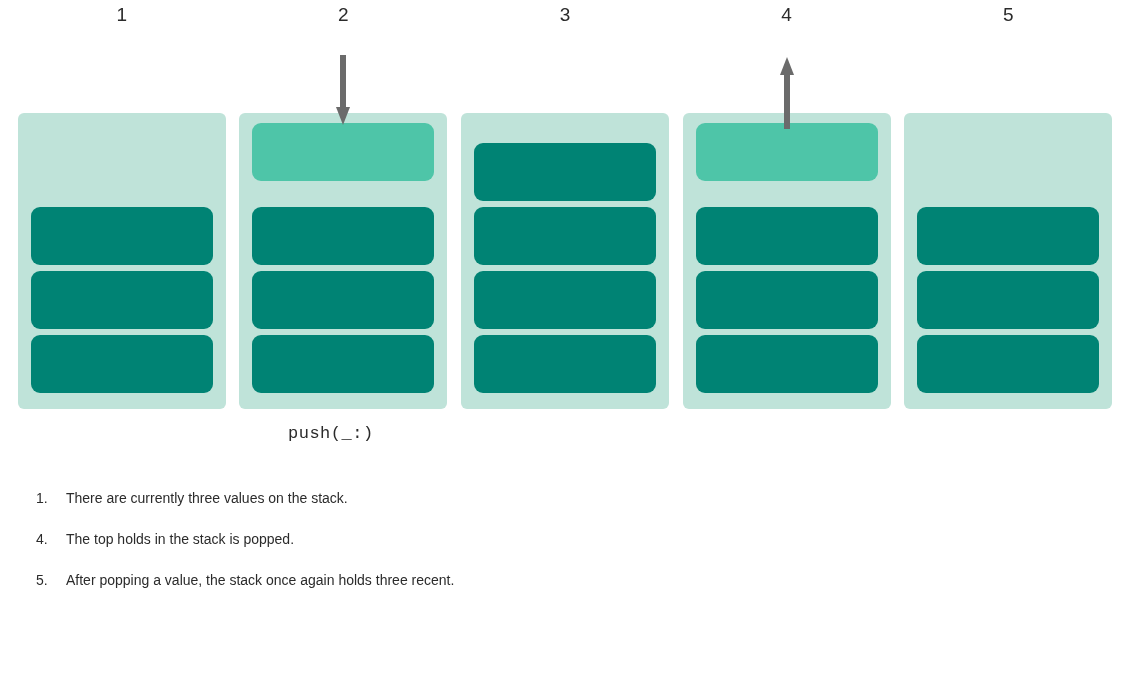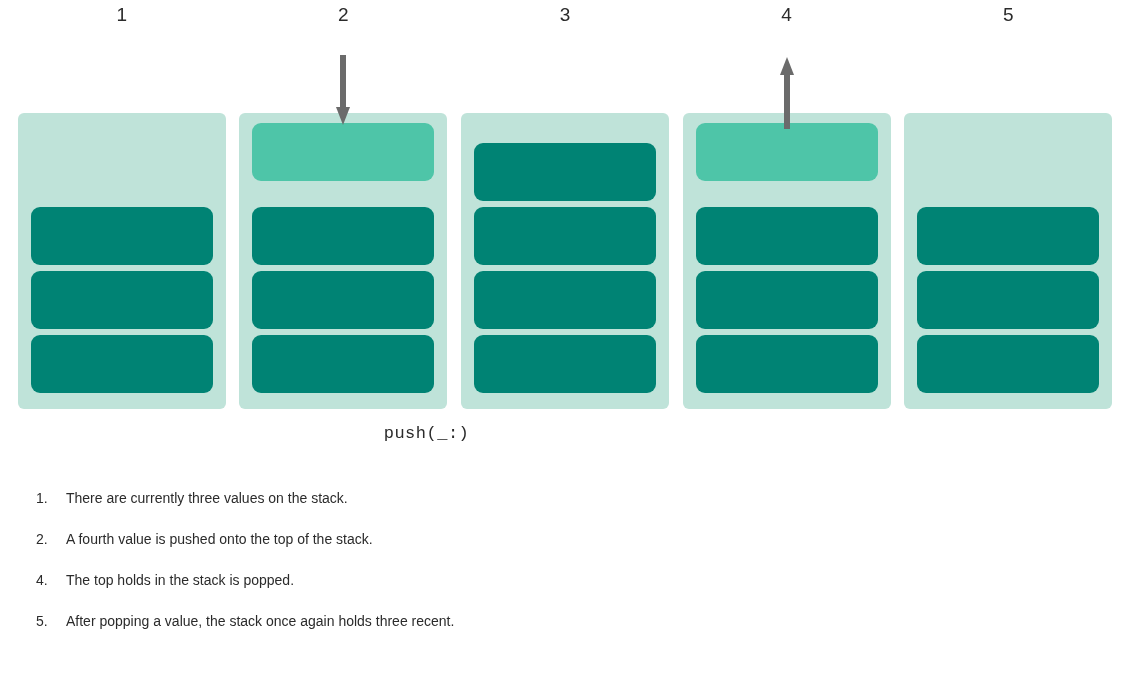--- a/index.html
+++ b/index.html
@@ -111,21 +111,21 @@
   .captions-row {
     position: absolute;
     top: 420px;
     left: 11px;
     width: 1108px;
     height: 32px;
     display: flex;
   }
   .caption-cell {
     flex: 1 1 0;
-    text-align: center;
+    text-align: left;
     font-family: "Liberation Mono", monospace;
     font-size: 17px;
     line-height: 28px;
     color: #2b2b2b;
     letter-spacing: 0.5px;
   }
 
   
   .desc-list {
     position: absolute;
@@ -235,23 +235,20 @@
 <div class="captions-row">
   <div class="caption-cell"></div>
   <div class="caption-cell">push(_:)</div>
   <div class="caption-cell"></div>
   <div class="caption-cell"></div>
 </div>
 
 <ol class="desc-list">
   <li class="desc-item">
     <span class="desc-num">1.</span><span>There are currently three values on the stack.</span>
-  </li>
-  <li class="desc-item">
-    <span class="desc-num">2.</span><span>A fourth value is pushed onto the top of the stack.</span>
   </li>
   <li class="desc-item">
     <span class="desc-num">4.</span><span>The top holds in the stack is popped.</span>
   </li>
   <li class="desc-item">
     <span class="desc-num">5.</span><span>After popping a value, the stack once again holds three recent.</span>
   </li>
 </ol>
 
 </body></html>

